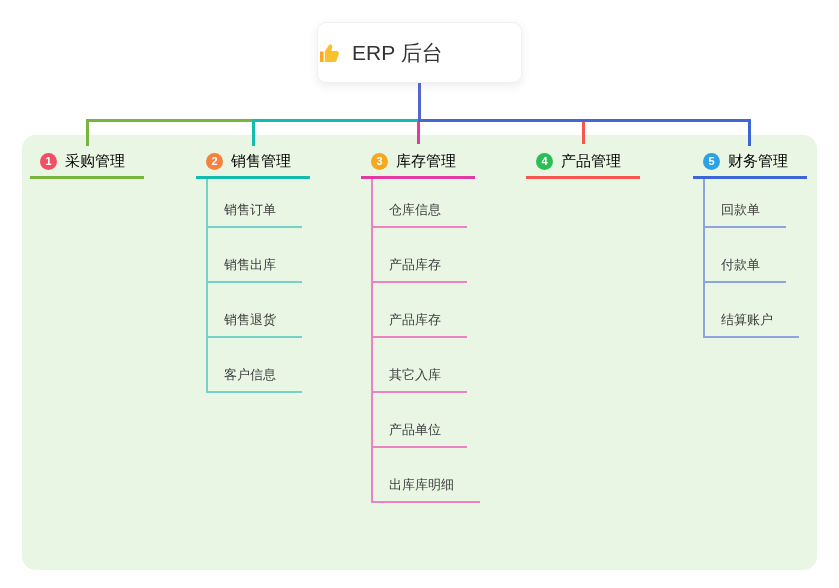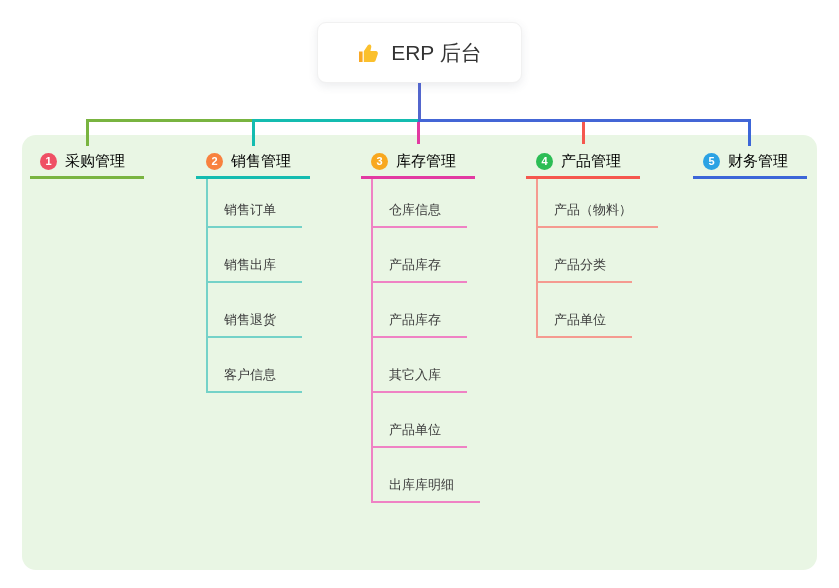--- a/index.html
+++ b/index.html
@@ -6,21 +6,21 @@
   .canvas {
     position:relative; width:839px; height:588px; background:#ffffff;
     font-family:"Liberation Sans","DejaVu Sans",sans-serif; overflow:hidden;
   }
 
   
   .root-node {
     position:absolute; left:317px; top:22px; width:205px; height:61px;
     background:#ffffff; border:1px solid #f1f1f1; border-radius:9px;
     box-shadow:0 3px 10px rgba(60,70,90,.10);
-    display:flex; align-items:center; justify-content:center; gap:10px;
+    display:flex; align-items:center; justify-content:flex-start; gap:10px;
     font-size:21px; font-weight:500; color:#333333; box-sizing:border-box;
   }
   .root-node svg { width:24px; height:24px; }
 
   
   .panel {
     position:absolute; left:22px; top:135px; width:795px; height:435px;
     border-radius:14px;
   }
 
@@ -143,33 +143,33 @@
           <div class="child-node">出库库明细</div>
         </div>
     </div>
   </div>
 
   <div class="branch b4" style="--c: #f5574e; --cl: #f59a90; --badge: #2cbd55;">
     <div class="branch-header">
       <span class="badge">4</span>
       <span class="branch-label">产品管理</span>
     </div>
-    <div class="children">
-      <div class="child-row">
-          <div class="child-node">产品（物料）</div>
-        </div>
-      <div class="child-row">
-          <div class="child-node">产品分类</div>
-        </div>
-      <div class="child-row">
-          <div class="child-node">产品单位</div>
-        </div>
-    </div>
   </div>
 
   <div class="branch b5" style="--c: #3c66d8; --cl: #8ea4e0; --badge: #2ba2e4;">
     <div class="branch-header">
       <span class="badge">5</span>
       <span class="branch-label">财务管理</span>
     </div>
+    <div class="children">
+      <div class="child-row">
+          <div class="child-node">回款单</div>
+        </div>
+      <div class="child-row">
+          <div class="child-node">付款单</div>
+        </div>
+      <div class="child-row">
+          <div class="child-node">结算账户</div>
+        </div>
+    </div>
   </div>
 
 </div>
 
 </body></html>

